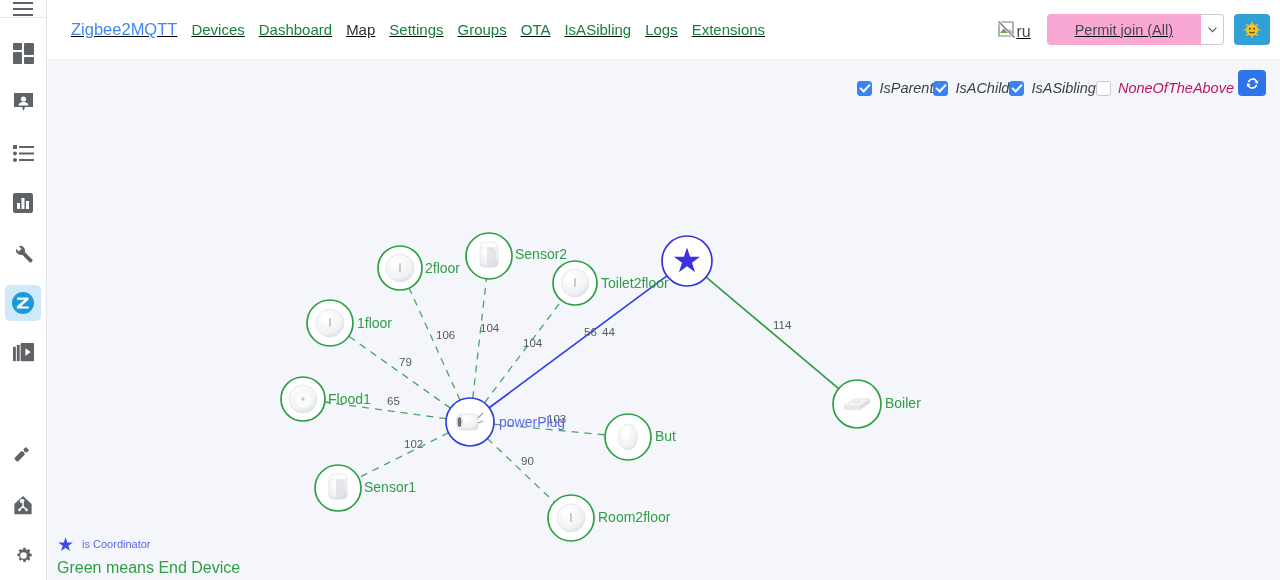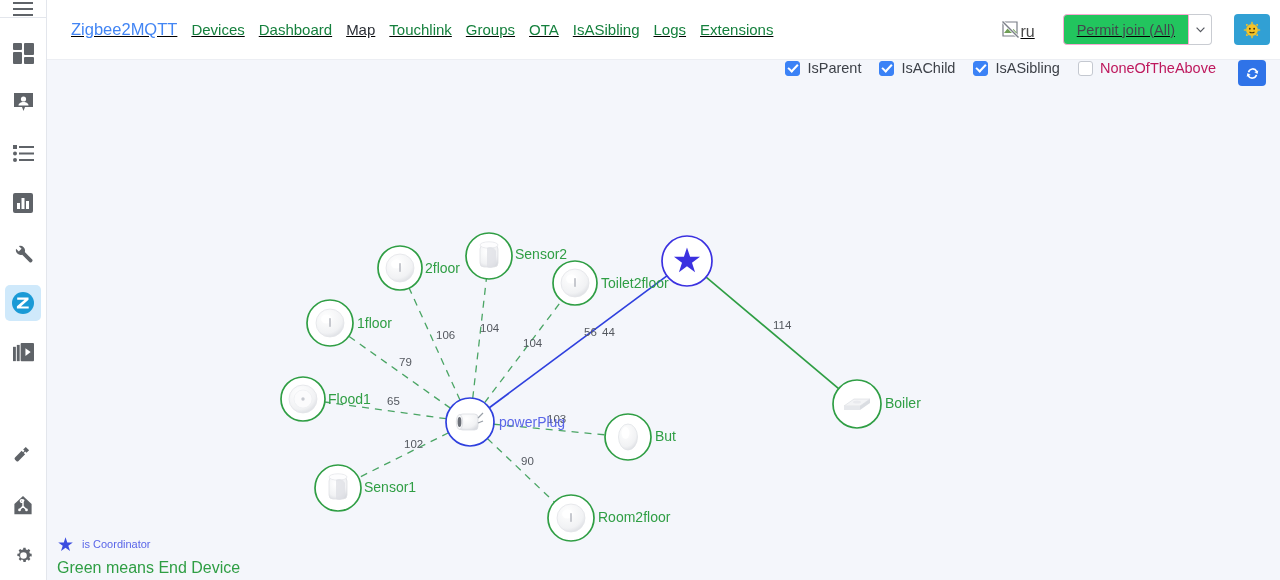--- a/index.html
+++ b/index.html
@@ -50,49 +50,49 @@
   }
   .brand {
     color: #4285f4; font-size: 16.5px; margin-right: 14px;
     cursor: pointer; white-space: nowrap;
   }
   .navlink {
     color: #15803d; font-size: 15px; margin-right: 14px;
     cursor: pointer; white-space: nowrap;
   }
   .navlink.active { color: #2b2f36; }
-  .nav-right { margin-left: auto; display: flex; align-items: center; gap: 12px; }
+  .nav-right { margin-left: auto; display: flex; align-items: center; gap: 0; }
   .brokenimg {
     display: inline-flex; align-items: flex-end; margin-right: 16px; cursor: pointer;
   }
   .brokenimg .lbl { font-size: 16px; color: #4a4a4a; line-height: 12px; margin-left: 1px; }
   .permit-wrap { display: flex; align-items: stretch; height: 31px; }
   .permit-btn {
-    border: 1px solid #f9a8d4; background: #22c55e; color: #43474e;
-    font-size: 14.5px; padding: 0 13px; border-radius: 4px 0 0 4px;
+    border: 7px solid #f9a8d4; background: #f9a8d4; color: #43474e;
+    font-size: 14.5px; padding: 0 21px; border-radius: 4px 0 0 4px;
     display: flex; align-items: center; cursor: pointer; white-space: nowrap;
   }
   .permit-caret {
     border: 1px solid #c9ccd2; border-left: none; background: #fff;
     width: 23px; border-radius: 0 4px 4px 0;
     display: flex; align-items: center; justify-content: center;
     font-size: 11px; color: #555; cursor: pointer;
   }
   .gear-btn {
     margin-left: 10px; width: 36px; height: 31px; border-radius: 4px;
     background: #31a0d4; display: flex; align-items: center; justify-content: center;
     cursor: pointer; border: none;
   }
 
   
   #filterbar {
-    height: 36px; display: flex; align-items: flex-start; justify-content: flex-end;
-    padding: 0 14px 0 0; gap: 18px;
+    height: 36px; display: flex; align-items: flex-end; justify-content: flex-end;
+    padding: 0 14px 0 0; 
     flex: 0 0 36px;
-    position: relative; z-index: 4;
+    position: relative; z-index: 4; font-style: italic;
   }
   .chk-item { display: flex; align-items: center; gap: 7px; cursor: pointer; }
   .chk {
     width: 15px; height: 15px; border-radius: 3px;
     border: 1px solid #c4c8d0; background: #fff;
     display: flex; align-items: center; justify-content: center;
     flex: 0 0 15px;
   }
   .chk.on { background: #3b82f6; border-color: #3b82f6; }
   .chk.on::after {
@@ -210,21 +210,21 @@
   </div>
 
   <div id="main">
 
     <div id="navbar">
       <span class="brand">Zigbee2MQTT</span>
 
       <span class="navlink">Devices</span>
       <span class="navlink">Dashboard</span>
       <span class="navlink active">Map</span>
-      <span class="navlink">Touchlink</span>
+      <span class="navlink">Settings</span>
       <span class="navlink">Groups</span>
       <span class="navlink">OTA</span>
       <span class="navlink">IsASibling</span>
       <span class="navlink">Logs</span>
       <span class="navlink">Extensions</span>
 
       <div class="nav-right">
         <span class="brokenimg">
           <svg width="17" height="17" viewBox="0 0 17 17">
             <path d="M1 1h14v14H1z" fill="#fff" stroke="#7a7f87" stroke-width="1.2"></path>

